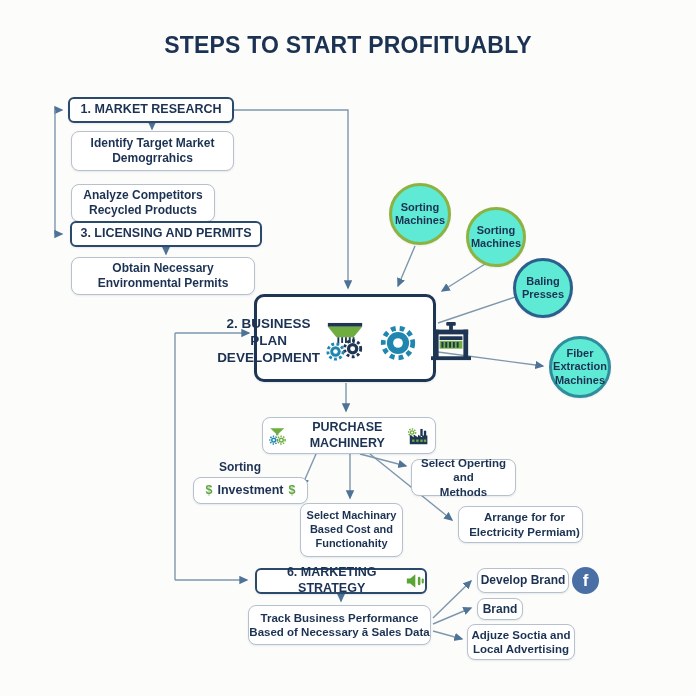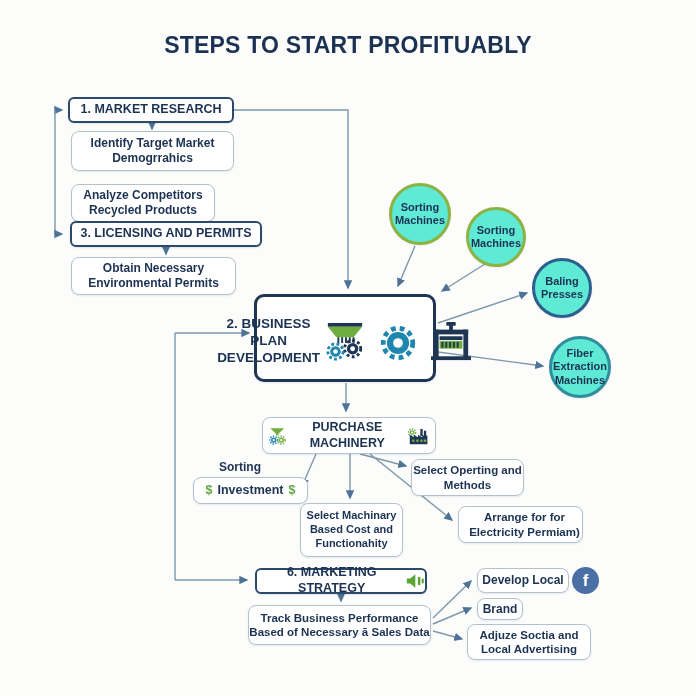--- a/index.html
+++ b/index.html
@@ -21,36 +21,36 @@
   .freelabel{position:absolute;color:#1c3253;font-weight:600;font-size:12px;text-align:center;}
   .dollar{color:#61a744;font-weight:700;}
   .fb{position:absolute;left:572px;top:567px;width:27px;height:27px;border-radius:50%;
       background:#4a6fa5;color:#fff;font-weight:700;font-size:17px;display:flex;
       align-items:center;justify-content:center;}
   
   #n-market{left:68px;top:97px;width:166px;height:26px;border-radius:6px;}
   #n-identify{left:71px;top:131px;width:163px;height:40px;}
   #n-analyze{left:71px;top:184px;width:144px;height:38px;}
   #n-licensing{left:70px;top:221px;width:192px;height:26px;}
-  #n-obtain{left:71px;top:257px;width:165px;height:38px;}
+  #n-obtain{left:71px;top:257px;width:184px;height:38px;}
   #n-bplan{left:254px;top:294px;width:182px;height:88px;}
   #n-purchase{left:262px;top:417px;width:174px;height:37px;padding:0 6px;gap:23px;font-weight:700;font-size:12.5px;}
   #lbl-initial{left:205px;top:460px;width:70px;}
   #n-invest{left:193px;top:477px;width:115px;height:27px;gap:5px;font-size:12.5px;}
-  #n-selop{left:411px;top:459px;width:113px;height:37px;font-size:11.5px;}
+  #n-selop{left:411px;top:459px;width:105px;height:37px;font-size:11.5px;}
   #n-selmach{left:300px;top:503px;width:103px;height:54px;font-size:11px;}
   #n-arrange{left:458px;top:506px;width:125px;height:37px;font-size:11.5px;padding-left:8px;}
   #n-marketing{left:255px;top:568px;width:172px;height:26px;}
   #n-track{left:248px;top:605px;width:183px;height:40px;font-size:11.5px;}
   #n-develop{left:477px;top:568px;width:92px;height:25px;}
   #n-brand{left:477px;top:598px;width:46px;height:22px;}
-  #n-adjust{left:467px;top:624px;width:124px;height:36px;font-size:11.5px;}
+  #n-adjust{left:467px;top:624px;width:108px;height:36px;font-size:11.5px;}
   #c-sort1{left:389px;top:183px;width:62px;height:62px;border:3.5px solid #8cb342;}
   #c-sort2{left:466px;top:207px;width:60px;height:60px;border:3.5px solid #8cb342;}
-  #c-baling{left:532px;top:258px;width:60px;height:60px;border:3.5px solid #2d5f8d;justify-content:center;}
+  #c-baling{left:513px;top:258px;width:60px;height:60px;border:3.5px solid #2d5f8d;justify-content:center;}
   #c-fiber{left:549px;top:336px;width:62px;height:62px;border:3.5px solid #2f8d9c;}
   .icons-row{display:flex;align-items:flex-end;gap:12px;}
 </style>
 </head>
 <body>
 
 <div class="stage">
 
   <div class="title">STEPS TO START PROFITUABLY</div>
 
@@ -201,19 +201,19 @@
     <span>6. MARKETING STRATEGY</span>
     <svg width="20" height="18" viewBox="0 0 22 20">
       <path d="M1,7 L5,7 L11,2 L11,18 L5,13 L1,13 Z" fill="#5aa533"></path>
       <rect x="14" y="5" width="3" height="10" rx="1.5" fill="#5aa533"></rect>
       <rect x="18.5" y="7" width="2.5" height="6" rx="1.25" fill="#5aa533"></rect>
     </svg>
   </div>
   <div class="node" id="n-track">Track Business Performance
 Based of Necessary ā Sales Data</div>
 
-  <div class="node" id="n-develop">Develop Local</div>
+  <div class="node" id="n-develop">Develop Brand</div>
   <div class="fb">f</div>
   <div class="node" id="n-brand">Brand</div>
   <div class="node" id="n-adjust">Adjuze Soctia and
 Local Advertising</div>
 
 </div>
 
 </body></html>

